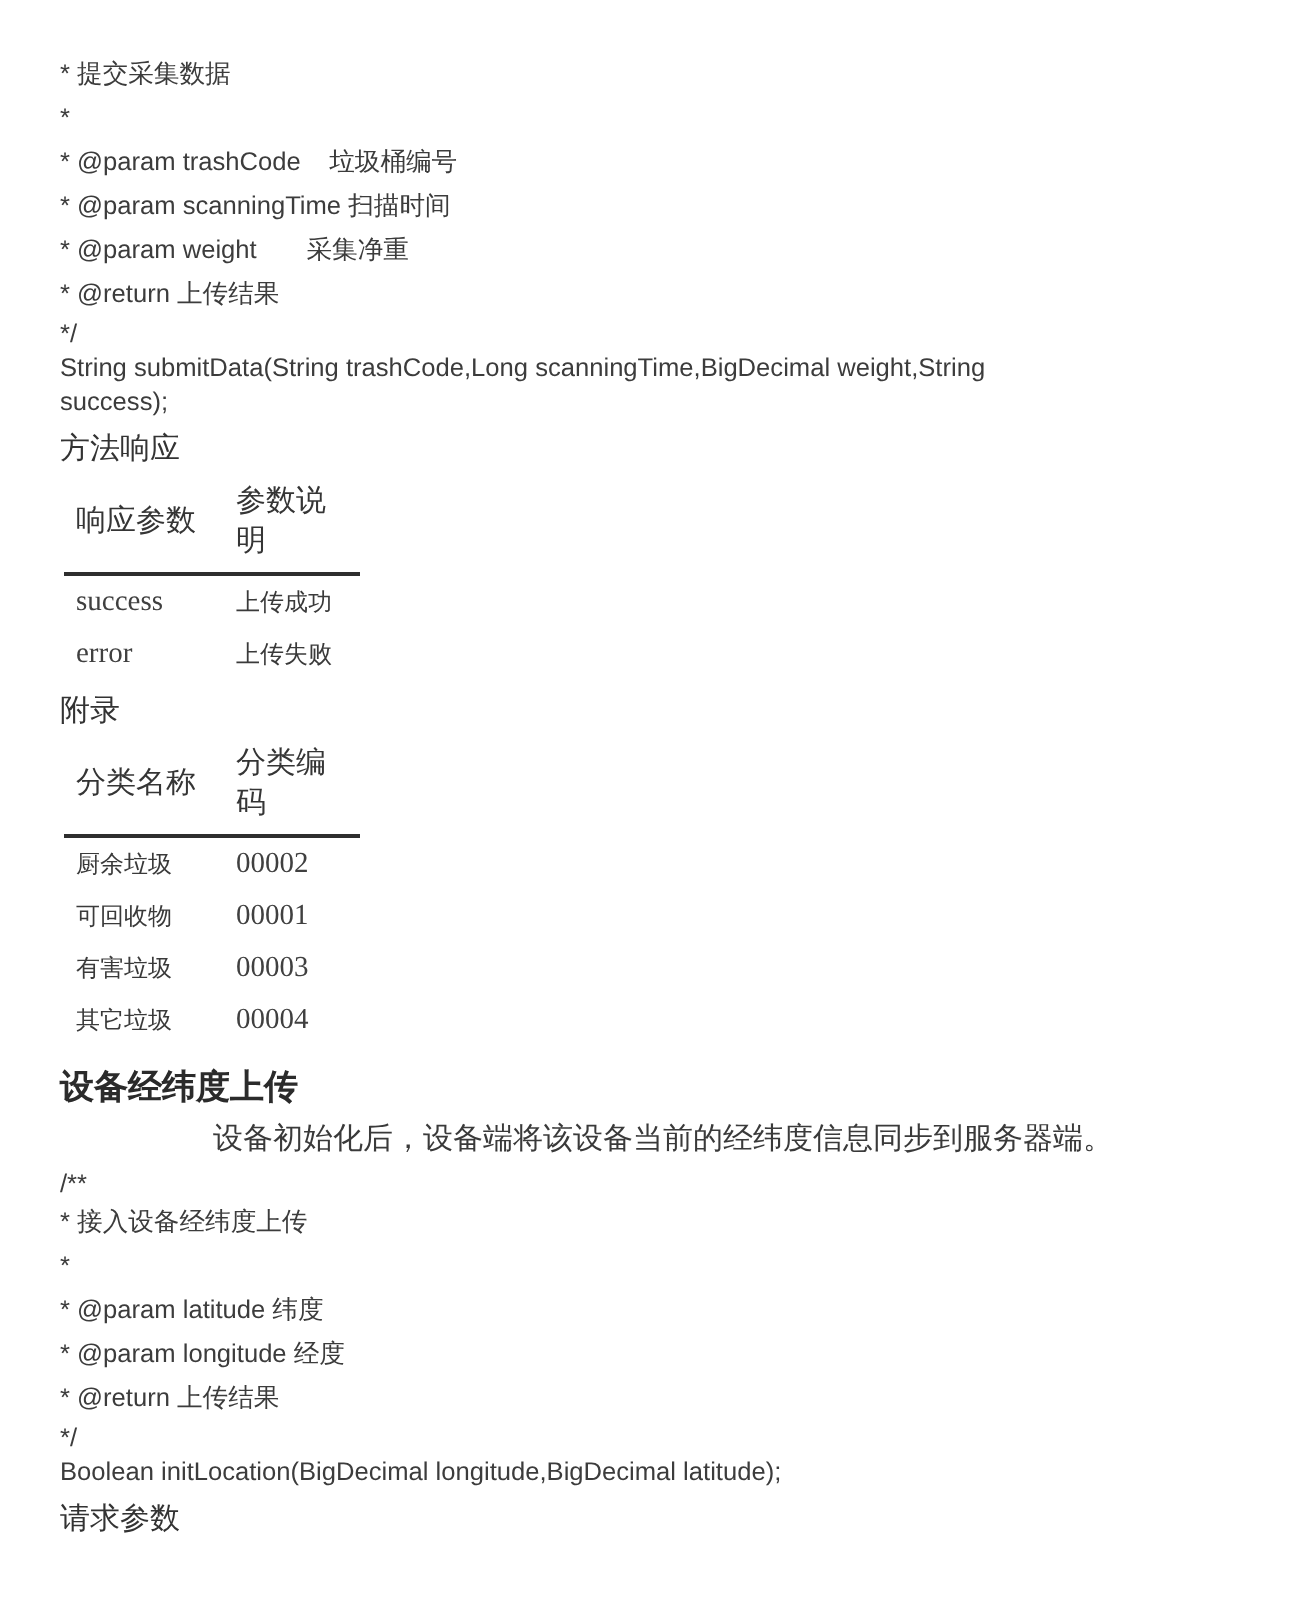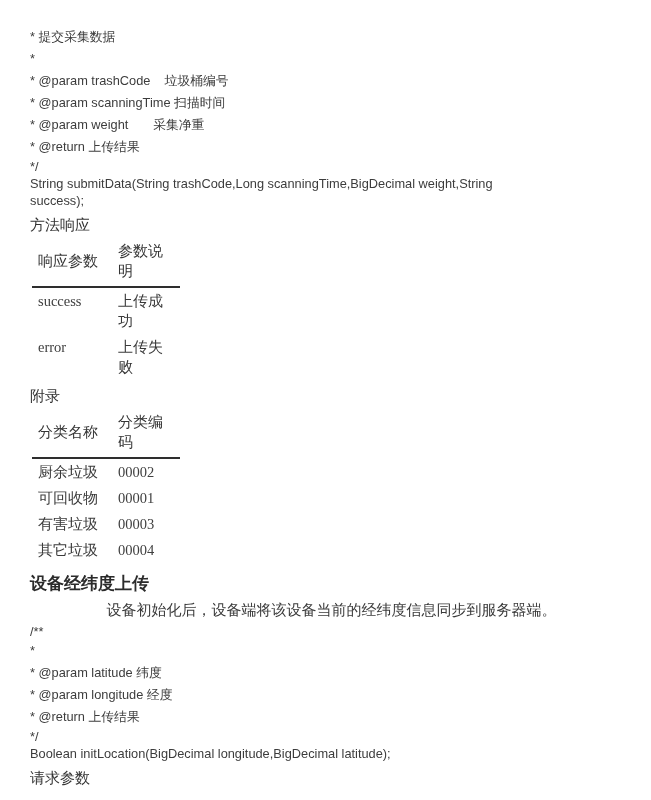--- a/index.html
+++ b/index.html
@@ -17,21 +17,21 @@
   .h-italic { font-size:15px; line-height:21px;
               margin:5px 0 3px 0; color:#333; }
   .h-bold   { font-weight:bold; font-size:17px; line-height:22px;
               margin:10px 0 4px 0; color:#2b2b2b; }
   .body-text { font-size:15px; line-height:21px; margin:0 0 3px 0; color:#3a3a3a;text-align:center; }
 
   
   table { border-collapse:collapse; table-layout:fixed; margin:2px 0 4px 2px; }
   th { text-align:left; font-weight:normal; font-size:15px; color:#353535;
        padding:3px 4px 5px 6px; border-bottom:2px solid #2e2e2e; line-height:20px; }
-  td { font-size:15px; color:#3a3a3a; padding:3px 4px 3px 6px;
+  td { font-size:12px; color:#3a3a3a; padding:3px 4px 3px 6px;
        vertical-align:top; line-height:20px; }
   .latin { font-family:"Liberation Serif","DejaVu Serif",serif; font-size:14.5px; color:#404040;margin-left:44px; }
   .t2col  { }
   .t2col col:nth-child(1) { width:80px; }
   .t2col col:nth-child(2) { width:68px; }
 </style>
 </head>
 <body>
 
 <div class="page">
@@ -104,20 +104,21 @@
         <td class="latin">00004</td>
       </tr>
     </tbody>
   </table>
 
   <div class="h-bold">设备经纬度上传</div>
   <p class="body-text">设备初始化后，设备端将该设备当前的经纬度信息同步到服务器端。</p>
 
   <div>
     <div class="mono tight">/**</div>
+    <div class="mono cm">* 接入设备经纬度上传</div>
     <div class="mono cm">*</div>
     <div class="mono cm">* @param latitude 纬度</div>
     <div class="mono cm">* @param longitude 经度</div>
     <div class="mono cm">* @return 上传结果</div>
     <div class="mono tight">*/</div>
   </div>
   <div>
     <div class="mono tight">Boolean initLocation(BigDecimal longitude,BigDecimal latitude);</div>
   </div>
 

